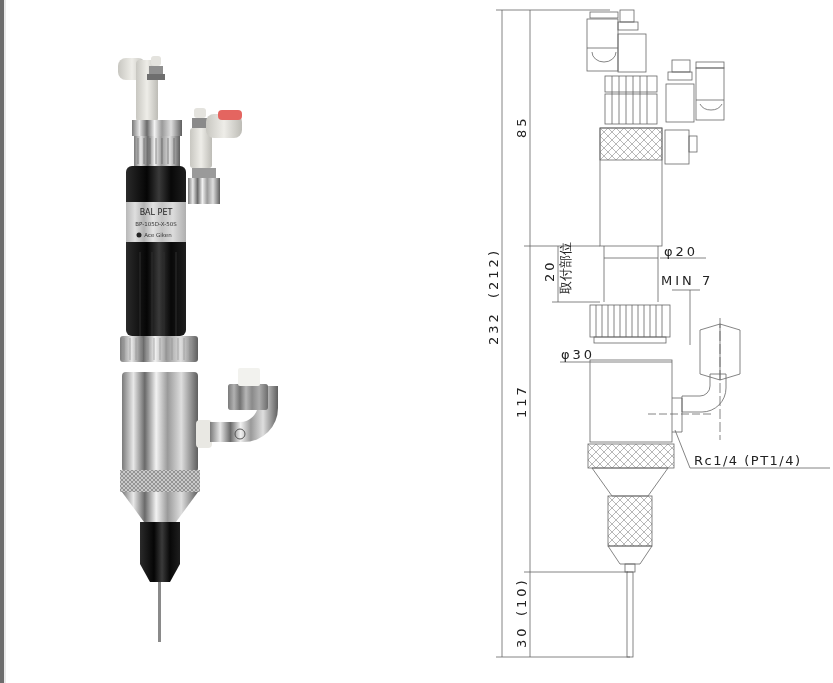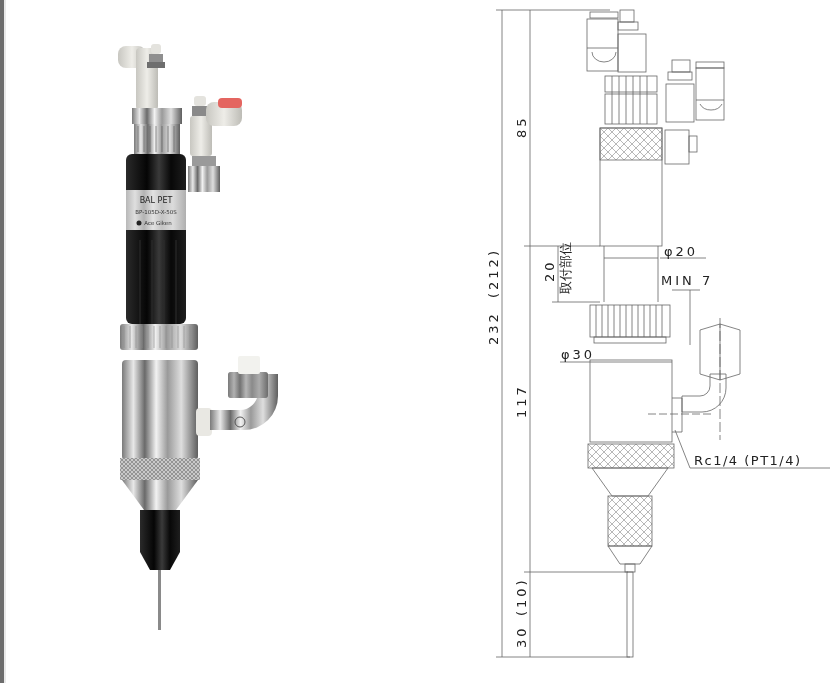--- a/index.html
+++ b/index.html
@@ -1,19 +1,19 @@
 <!DOCTYPE html>
 <html><head>
 <meta charset="utf-8">
 <style>
   html,body{margin:0;padding:0;background:#fff;}
   body{width:833px;height:683px;position:relative;overflow:hidden;font-family:"DejaVu Sans",sans-serif;}
   .frame-left{position:absolute;left:0;top:0;width:4px;height:683px;background:#6d6d6d;}
   .frame-left2{position:absolute;left:4px;top:0;width:2px;height:683px;background:#e9e9e9;}
-  .photo{position:absolute;left:100px;top:30px;width:190px;height:600px;}
+  .photo{position:absolute;left:100px;top:42px;width:190px;height:600px;}
   .drawing{position:absolute;left:480px;top:0;width:353px;height:683px;}
   svg text{font-family:"DejaVu Sans",sans-serif;}
   .label-text{fill:#222;font-size:13px;letter-spacing:3px;}
 </style>
 </head>
 <body>
 
 <div class="frame-left"></div>
 <div class="frame-left2"></div>
 

